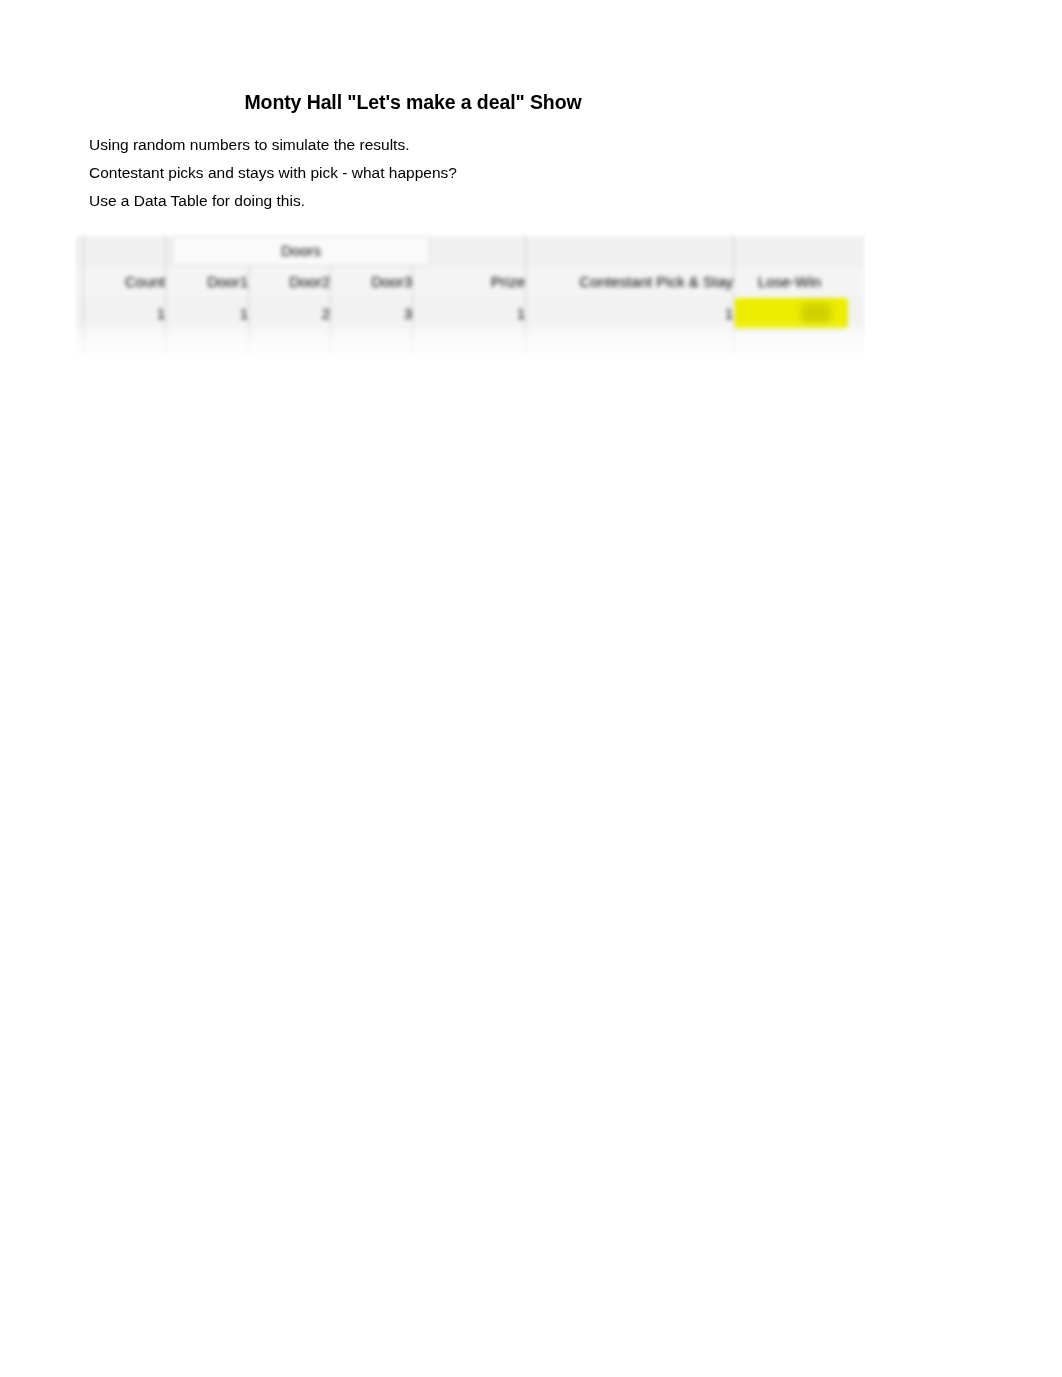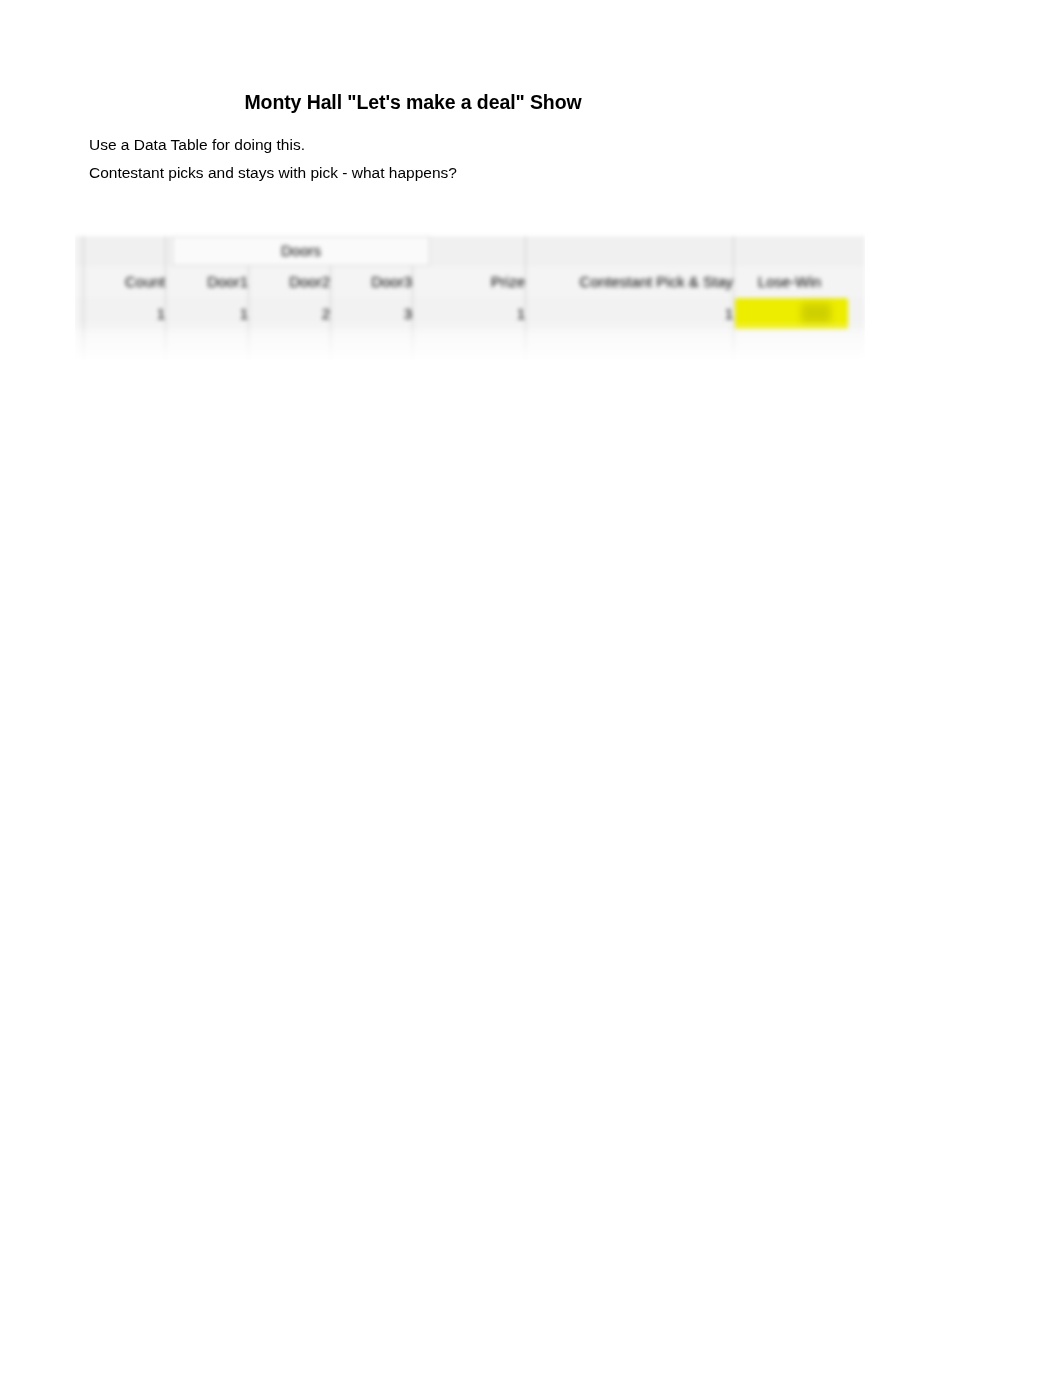--- a/index.html
+++ b/index.html
@@ -154,22 +154,23 @@
     font-size: 15px;
     color: rgba(0,0,0,0);
   }
 </style>
 </head>
 <body>
 
 <div id="doc-title">Monty Hall "Let's make a deal" Show</div>
 
 <div id="description">
+  <div class="desc-line">Using random numbers to simulate the results.</div>
+  <div class="desc-line">Contestant picks and stays with pick - what happens?</div>
   <div class="desc-line">Use a Data Table for doing this.</div>
-  <div class="desc-line">Contestant picks and stays with pick - what happens?</div>
 </div>
 
 <div id="sheet-region">
   <div id="sheet-blur">
 
     <div class="band" id="band-doors-row"></div>
     <div class="band" id="band-head-row"></div>
     <div class="band" id="band-data-row"></div>
     <div class="band" id="band-blank-row"></div>
 

